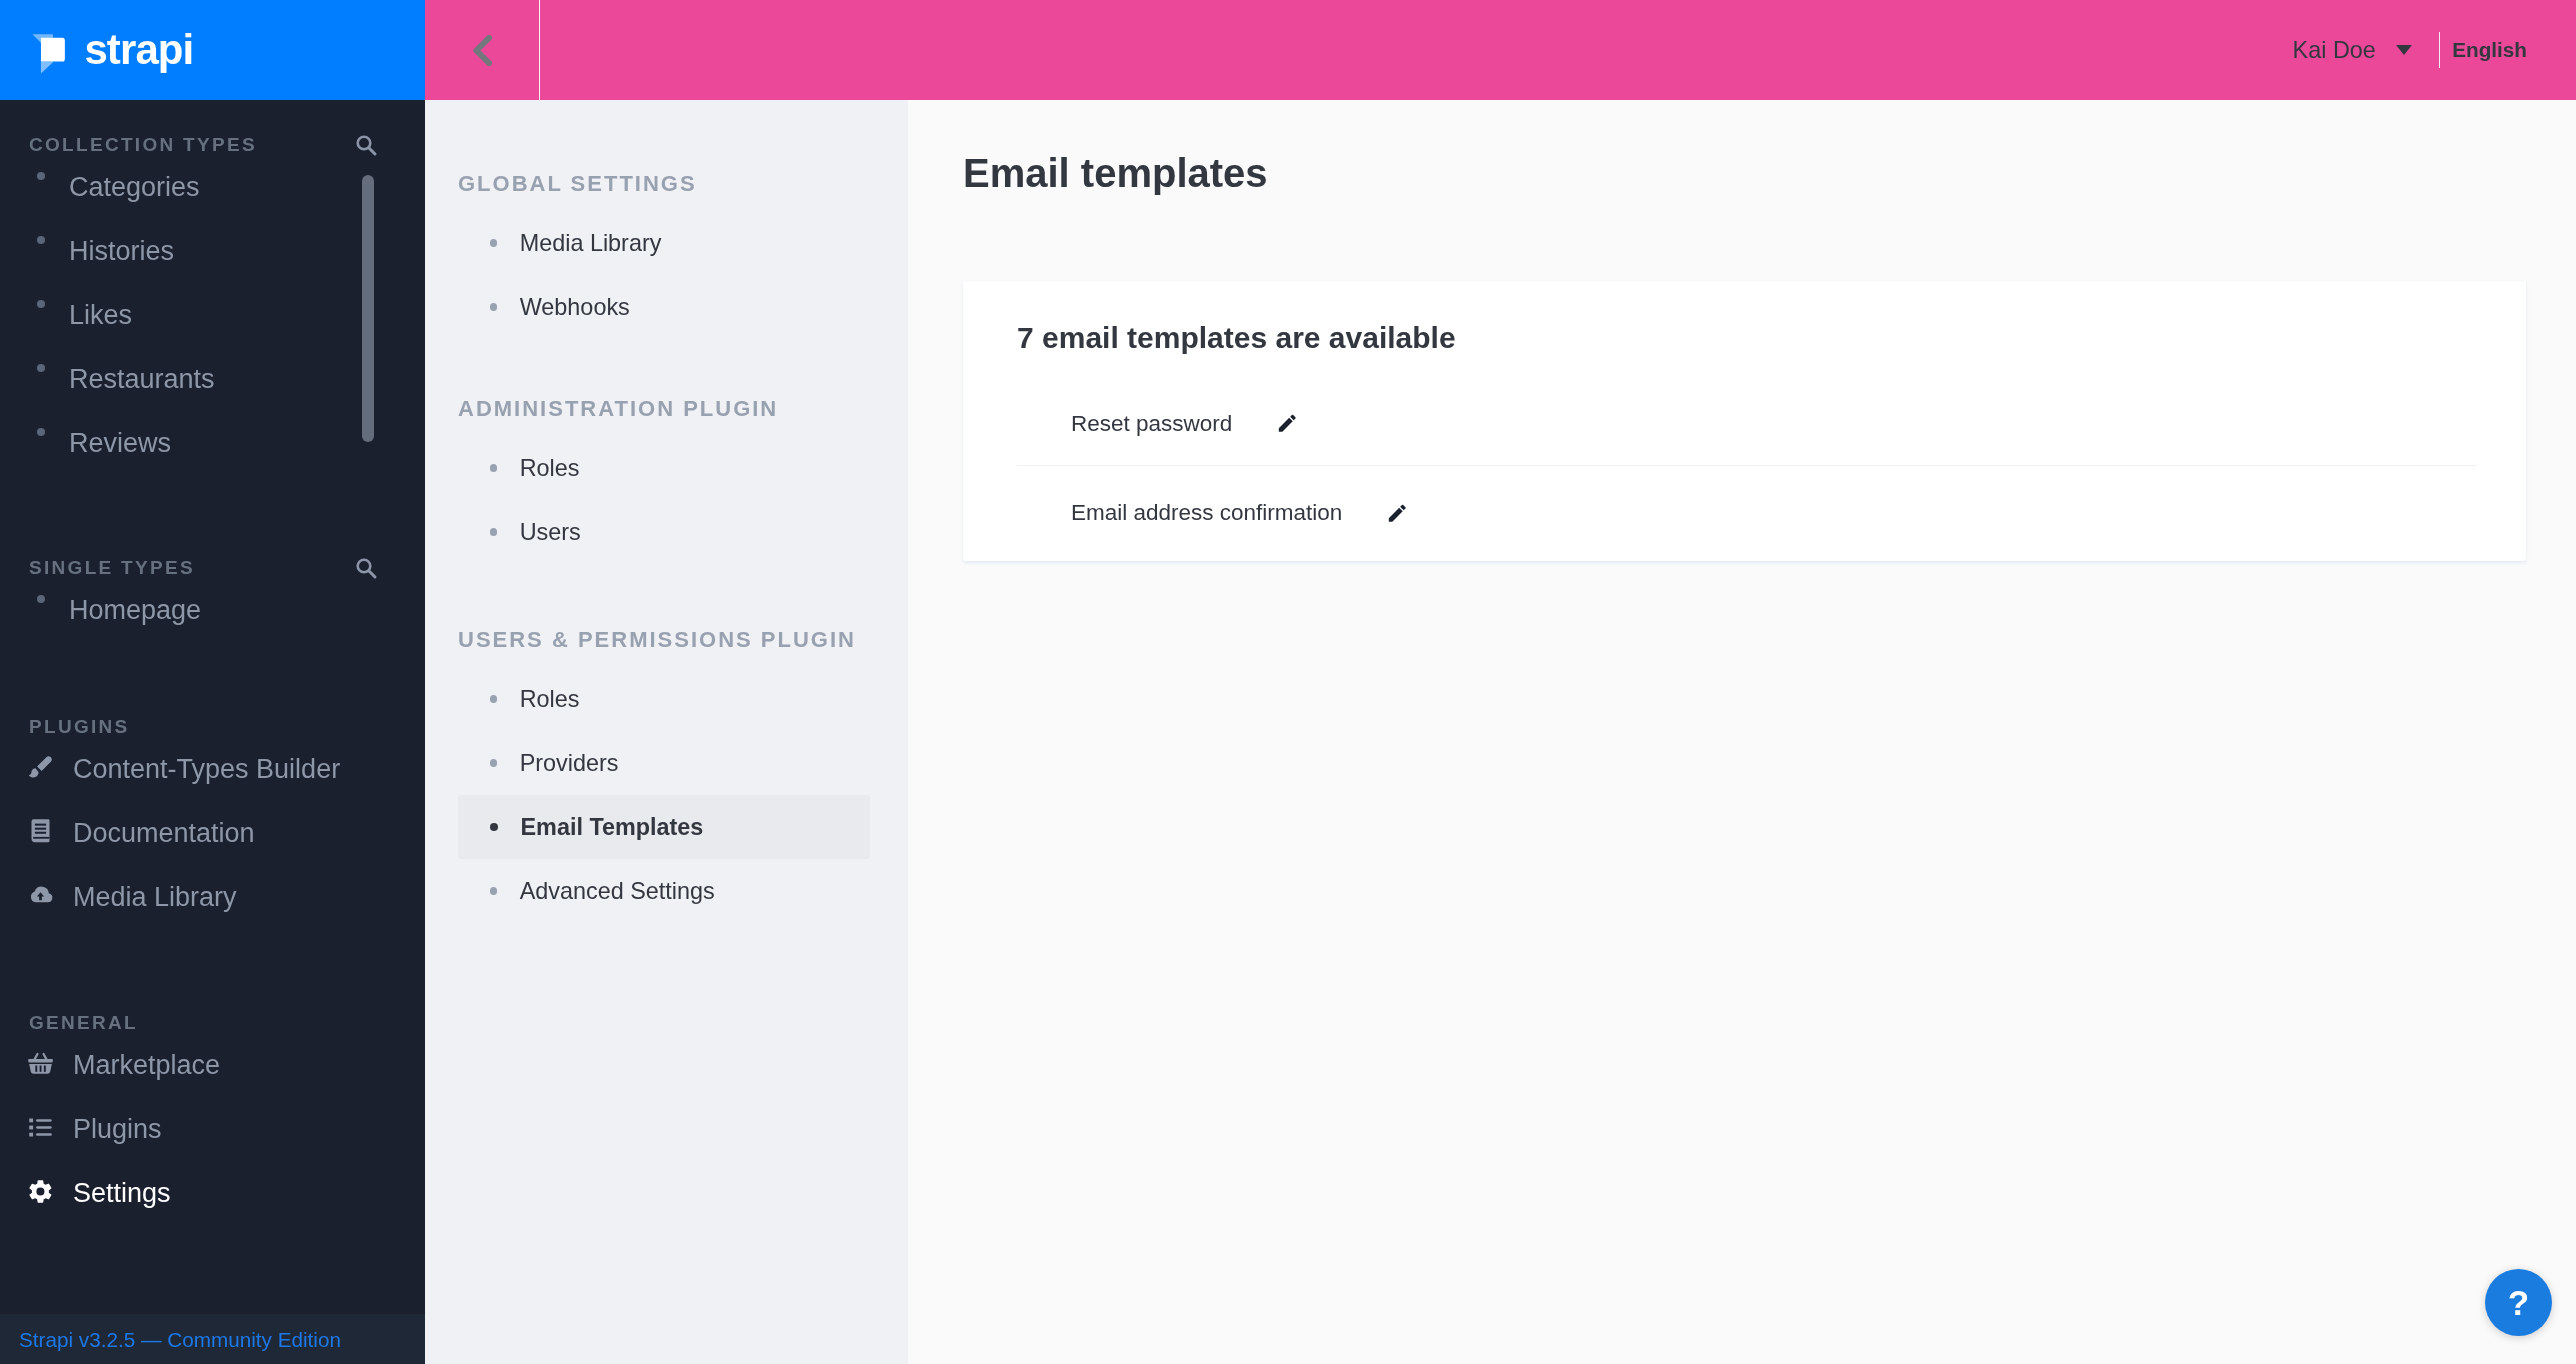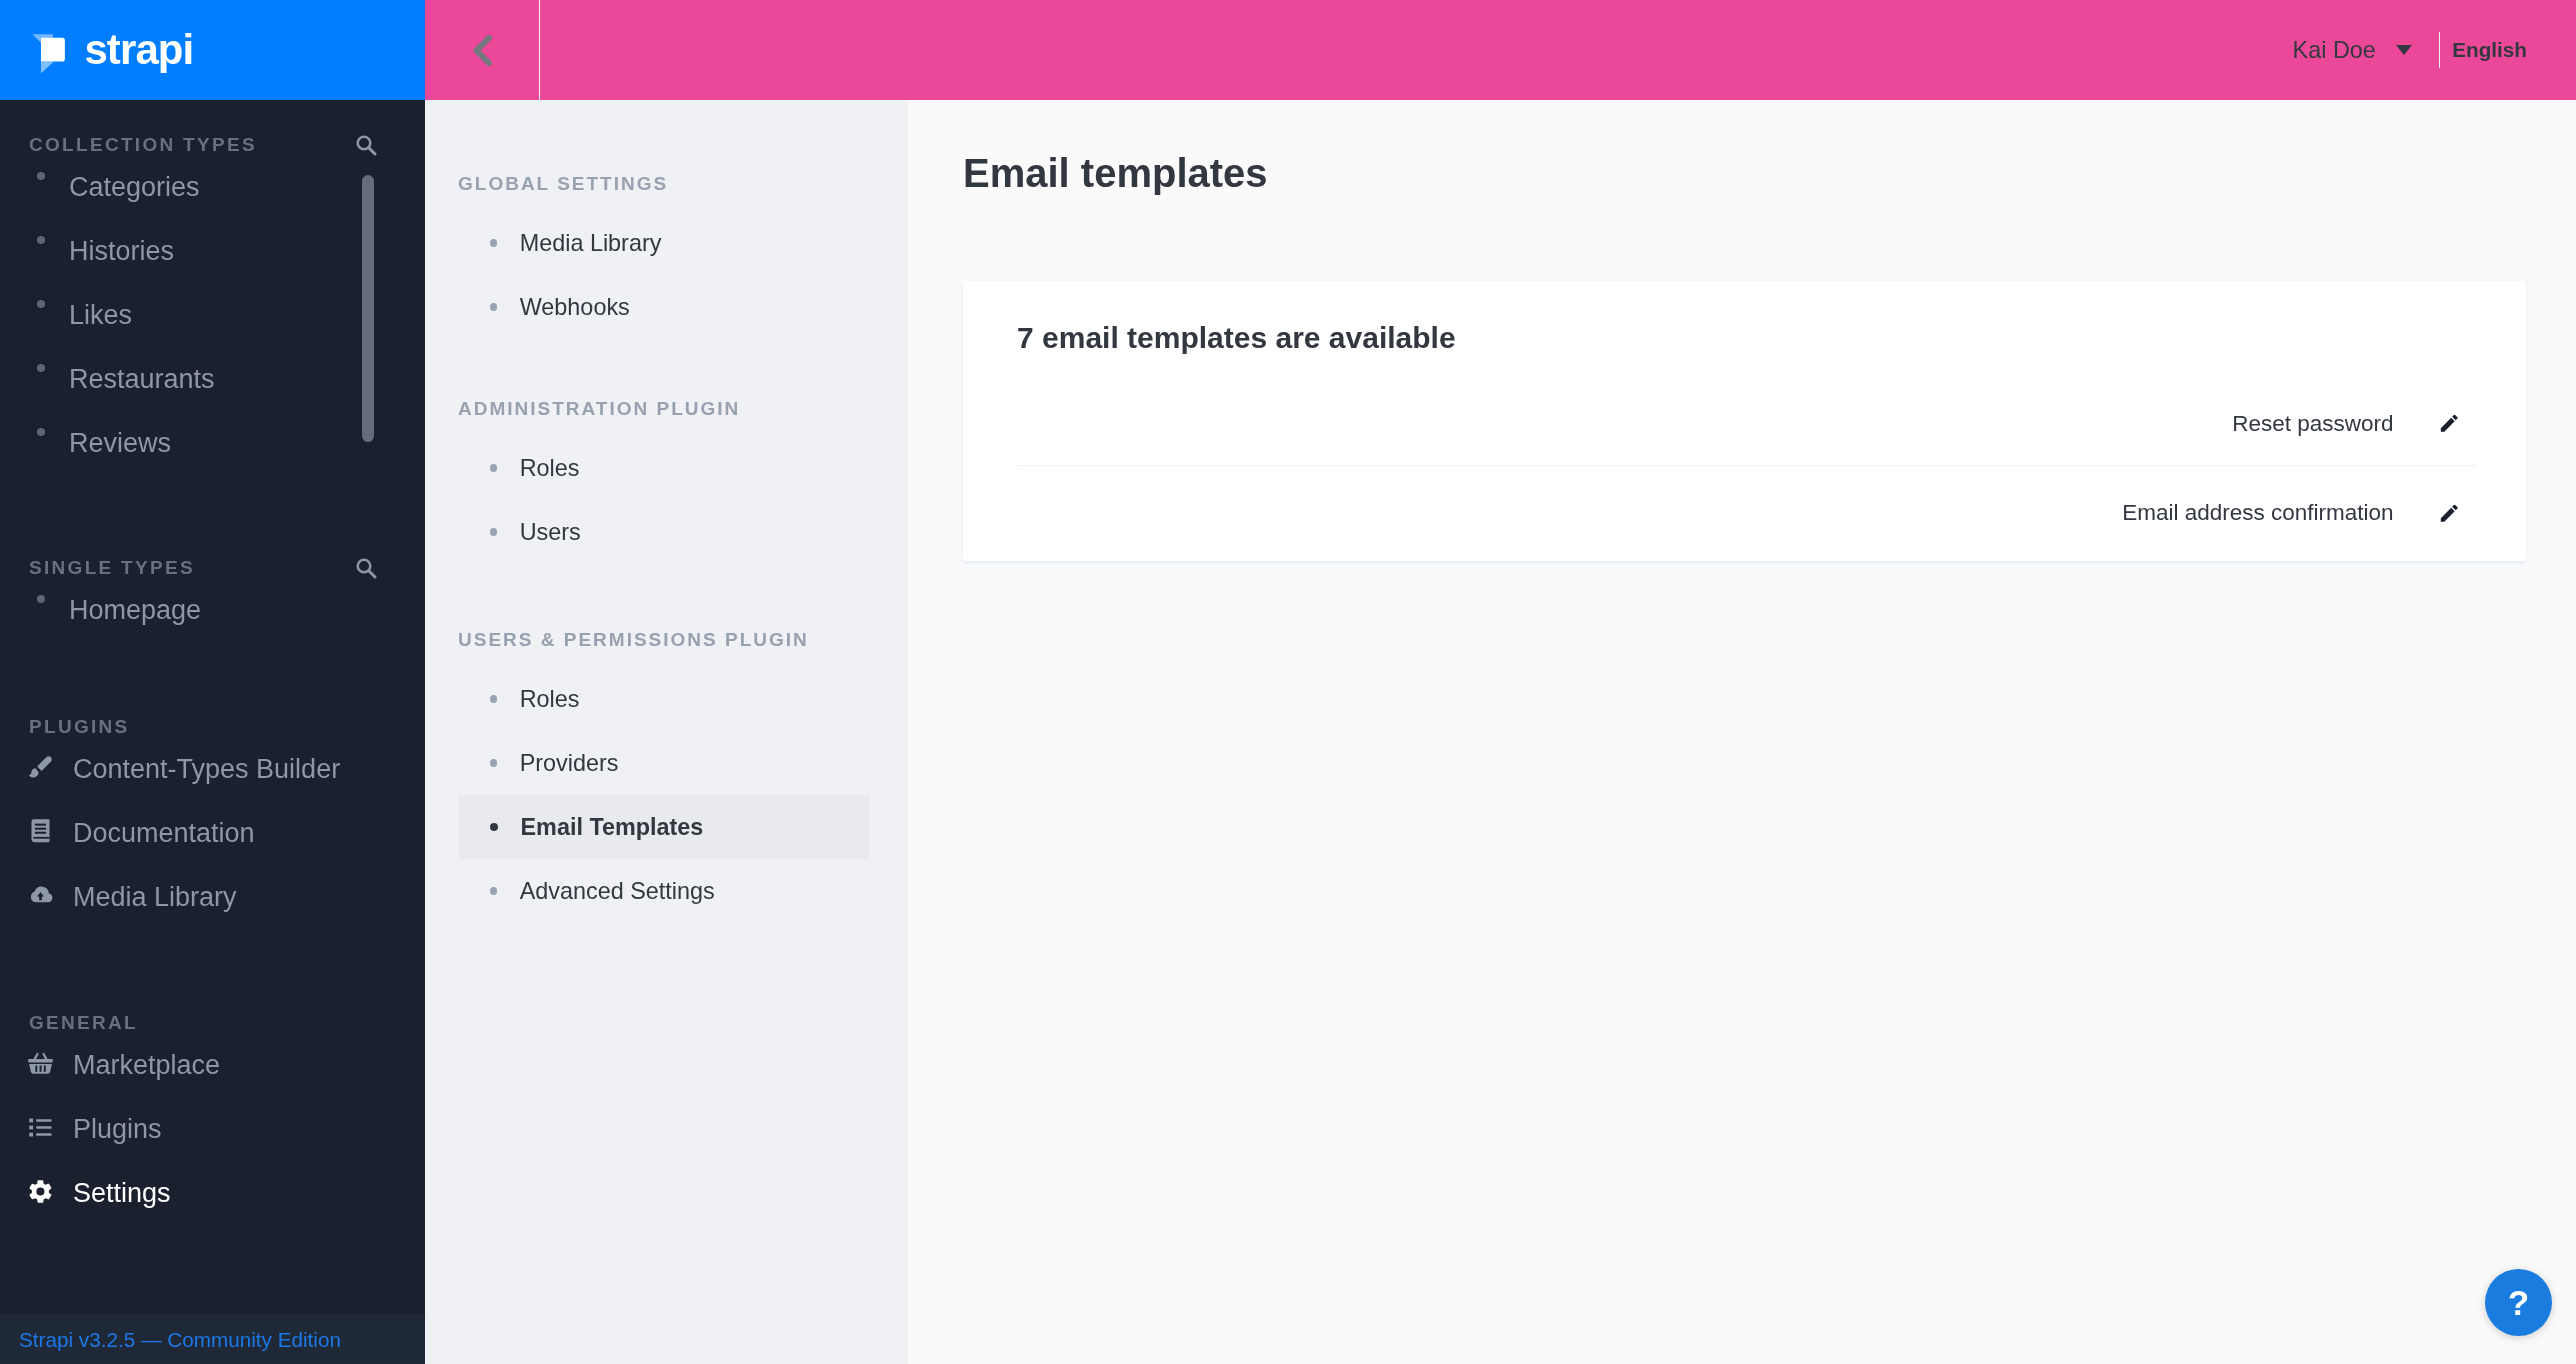--- a/index.html
+++ b/index.html
@@ -90,21 +90,21 @@
   .user-divider { width:0.9px; height:36px; background:#edeff4; margin:0 12.6px 0 27px; }
   .lang-label { font-size:20.7px; font-weight:bold; color:#333740; cursor:pointer; }
 
   
   .settings-sidebar {
     position:absolute; left:425px; top:100px; width:483px; height:1265px;
     background:#f0f1f4; padding:66px 0 0 33px;
   }
   .s-header { height:36px; display:flex; align-items:center; }
   .s-header-label {
-    color:#98a1b0; font-size:19px; font-weight:bold; letter-spacing:2px;
+    color:#98a1b0; font-size:22px; font-weight:bold; letter-spacing:2px;
     white-space:nowrap;
   }
   .s-items { margin-top:9px; }
   .s-item {
     height:64px; display:flex; align-items:center;
     padding-left:32px; margin-right:38px; cursor:pointer;
     font-size:23.4px; color:#333740; border-radius:2.7px;
   }
   .s-item .dot {
     width:7.2px; height:7.2px; border-radius:50%; background:#99a2b2;
@@ -124,21 +124,21 @@
     font-size:40px; font-weight:bold; color:#333740; line-height:47px;
   }
   .tpl-card {
     margin-top:84px; background:#ffffff; border-radius:2.7px;
     box-shadow:0 1.8px 3.6px #e3e9f3;
   }
   .card-title {
     padding:40px 54px 27px; font-size:30px; font-weight:bold; color:#333740;
   }
   .tpl-row {
-    height:83px; display:flex; align-items:center; justify-content:flex-end;
+    height:83px; display:flex; align-items:center; justify-content:flex-start;
     padding:0 66px 0 108px; cursor:pointer;gap:44px;
   }
   .tpl-row.last { height:95px; }
   .tpl-row .row-label { font-size:22.5px; color:#333740; }
   .row-divider { height:0.9px; background:#f0f0f2; margin:0 50px 0 54px; }
   .pencil-btn { width:22.5px; height:22.5px; color:#1b202e; cursor:pointer; flex:none; }
 
   .help-fab {
     position:absolute; right:24px; bottom:29px; width:67px; height:67px;
     border-radius:50%; background:#1b7cdf; color:#ffffff;

